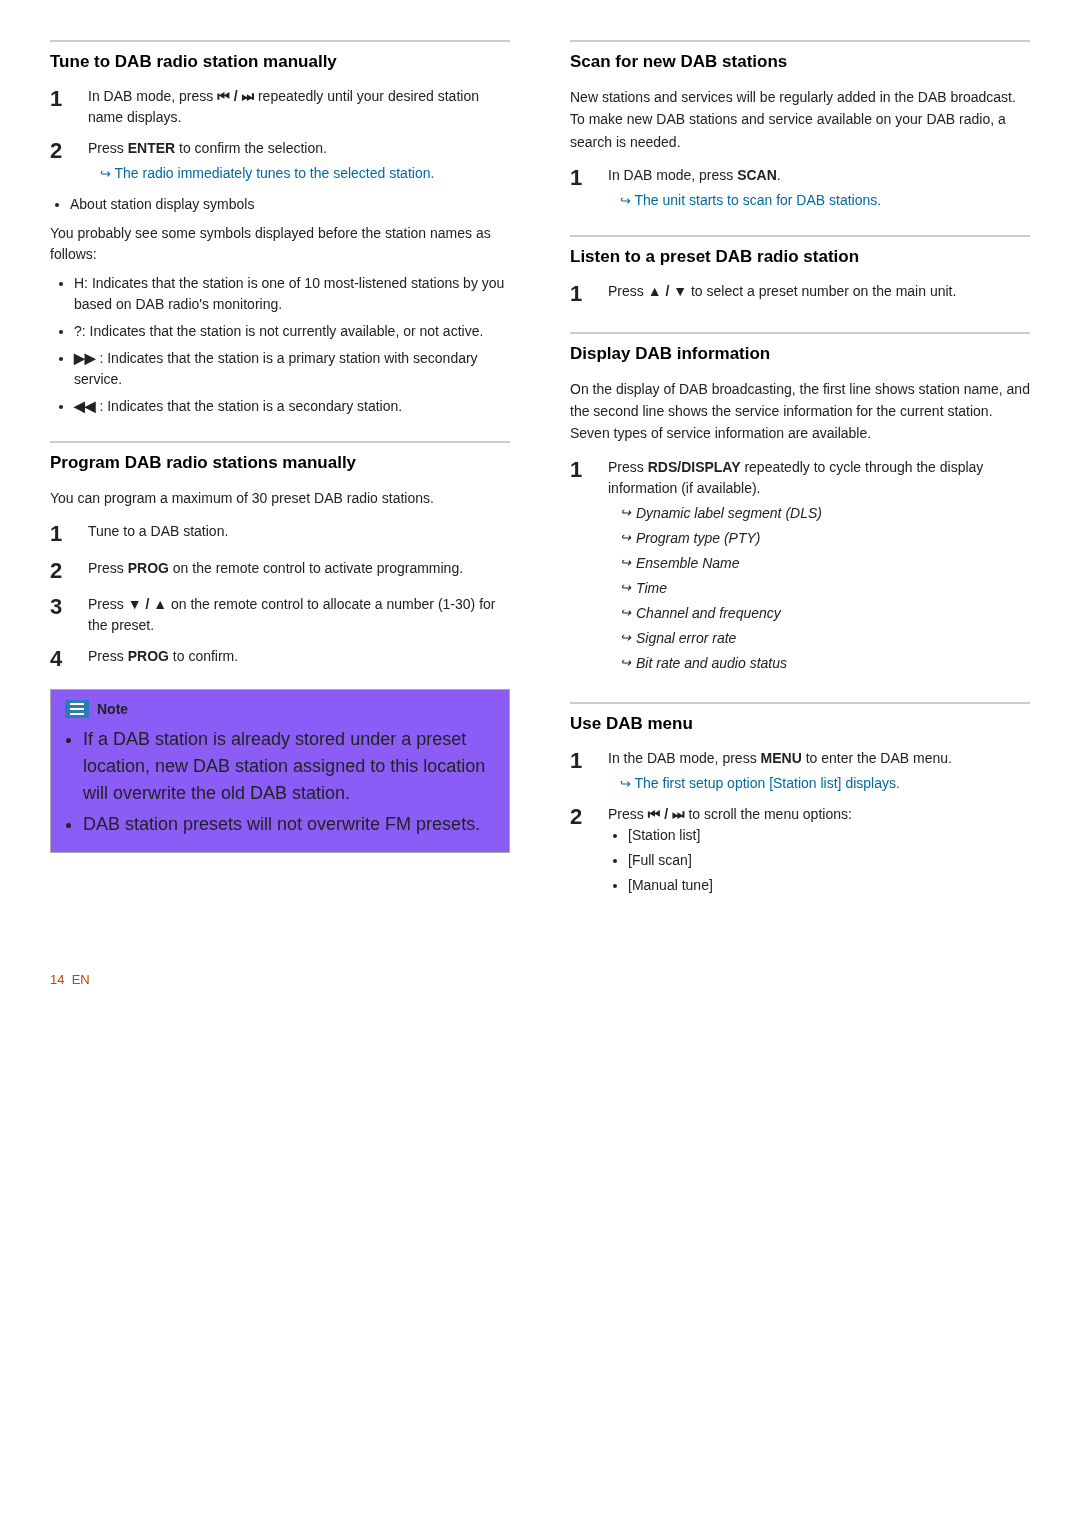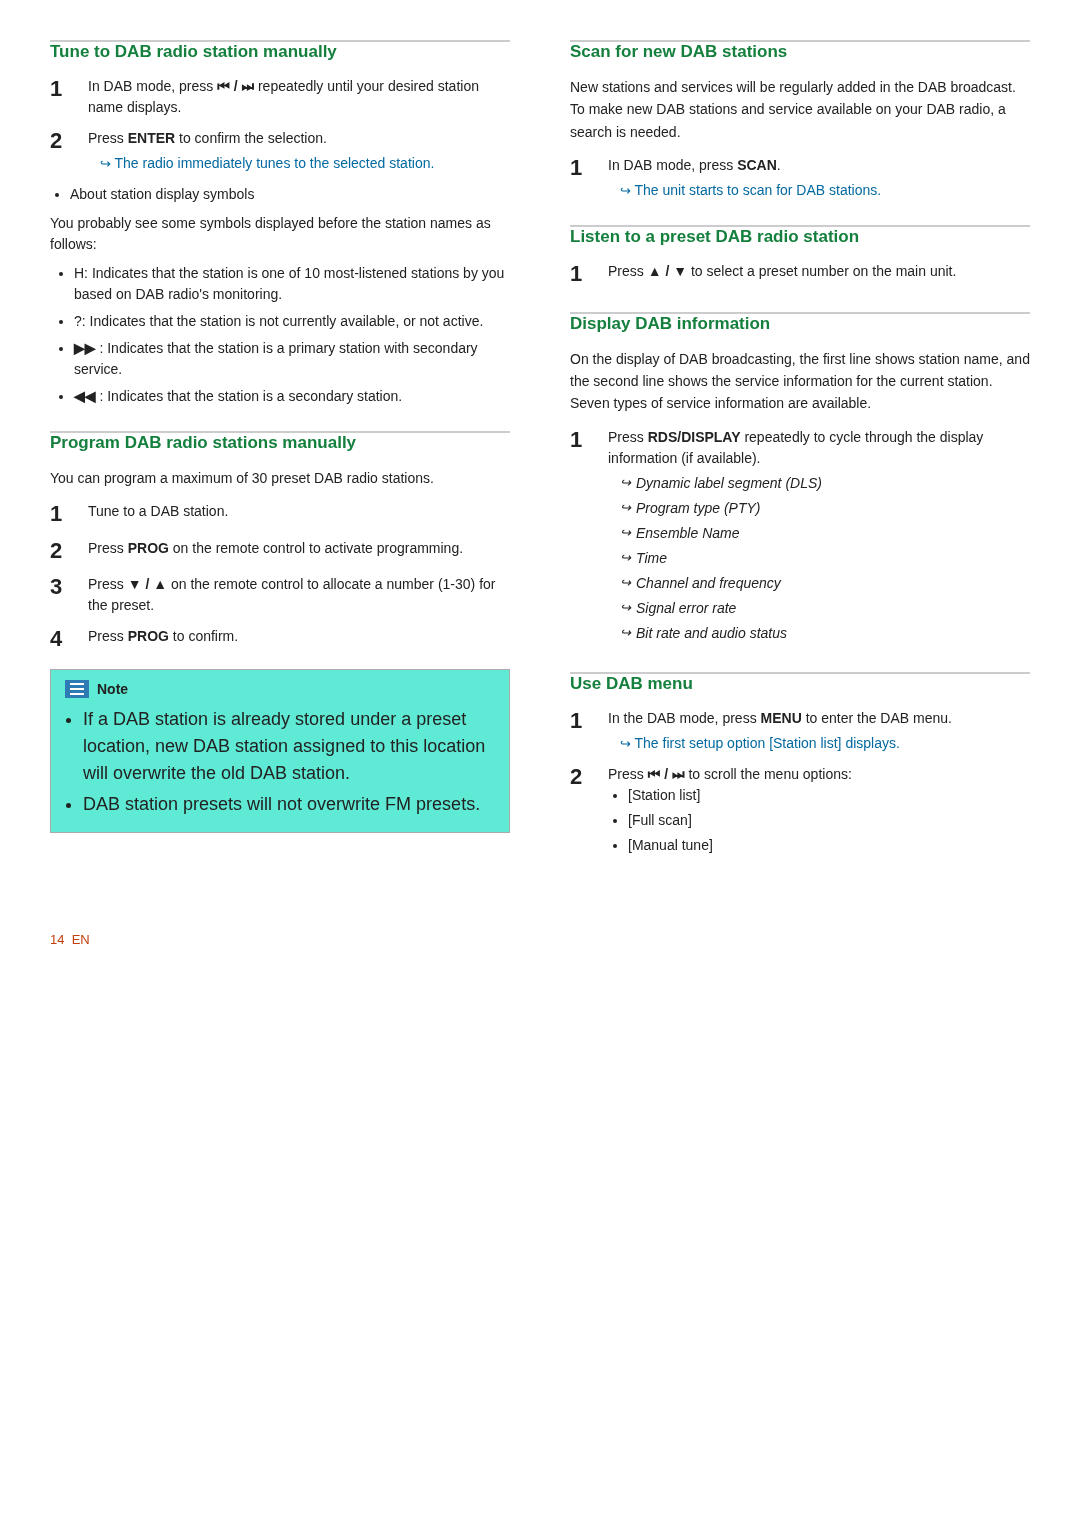--- a/index.html
+++ b/index.html
@@ -32,22 +32,23 @@
       padding-left: 10px;
     }
 
     .section {
       margin-bottom: 24px;
     }
 
     .section-title {
       font-size: 17px;
       font-weight: bold;
-      color: #15803d;
+      color: #000000;
       border-top: 2px solid #cccccc;
+      padding-top: 10px;
       margin-bottom: 14px;
     }
 
     .step-container {
       display: flex;
       align-items: flex-start;
       margin-bottom: 10px;
     }
 
     .step-number {
@@ -116,21 +117,21 @@
       content: '↪';
       position: absolute;
       left: 0;
       font-size: 13px;
     }
 
     .note-box {
       border: 1px solid #aaaaaa;
       padding: 10px 14px;
       margin-top: 16px;
-      background: #5eead4;
+      background: #8b5cf6;
     }
 
     .note-header {
       display: flex;
       align-items: center;
       margin-bottom: 8px;
     }
 
     .note-icon {
       width: 24px;

